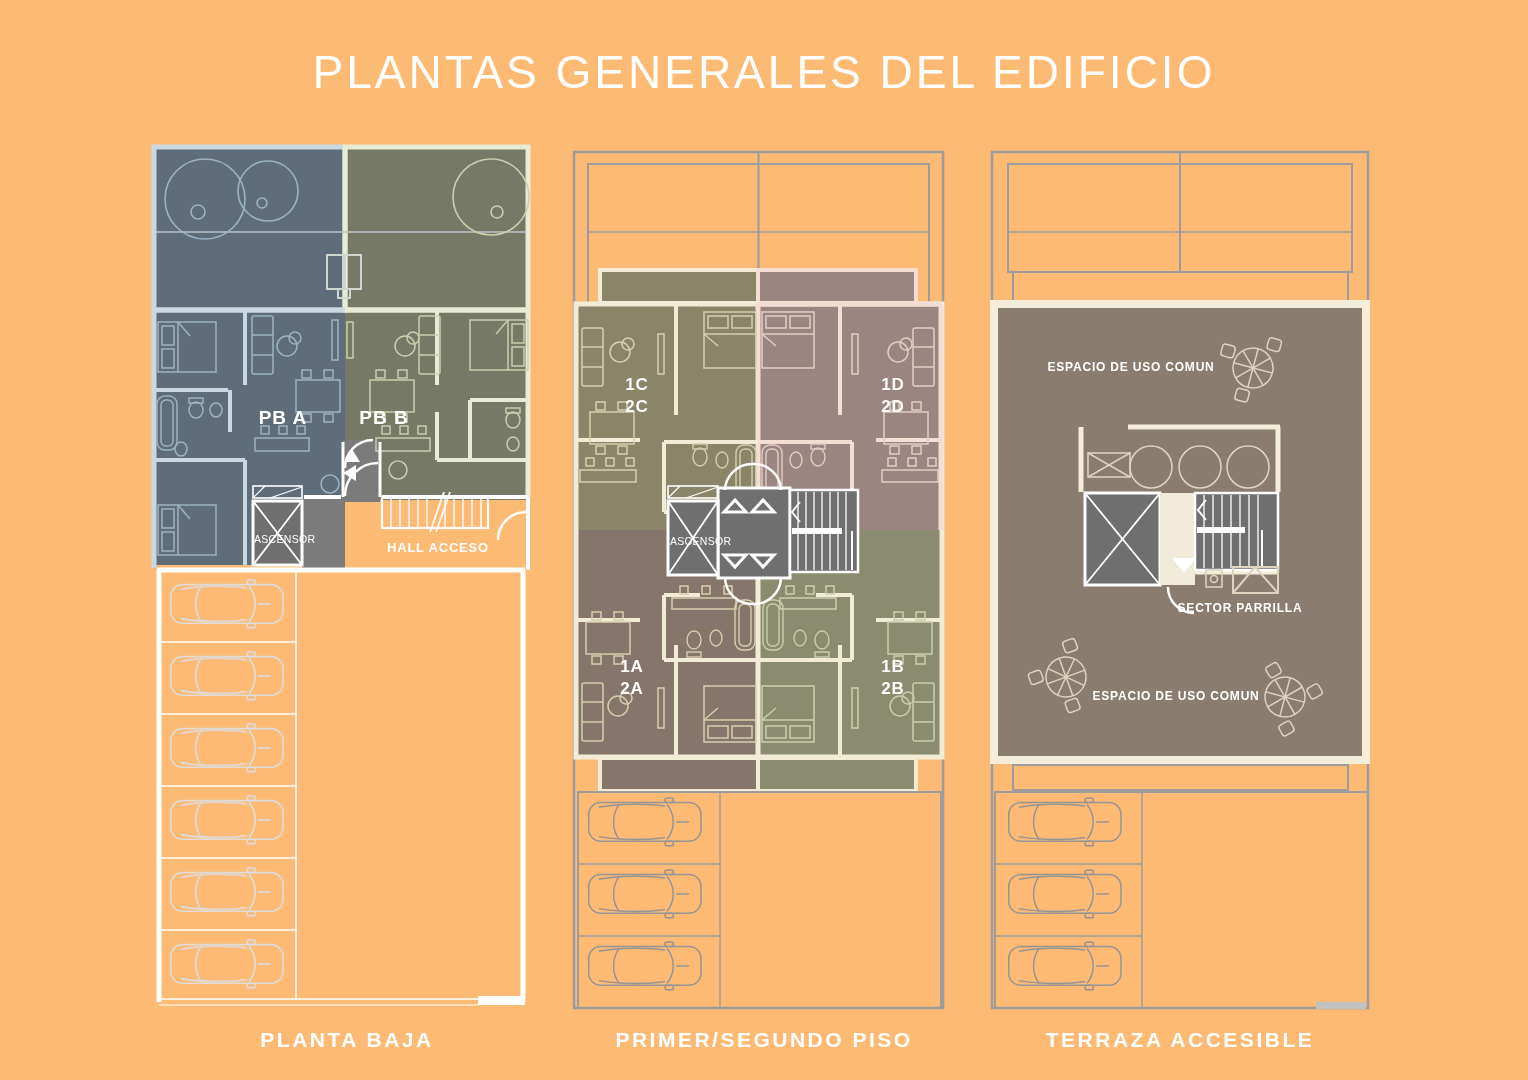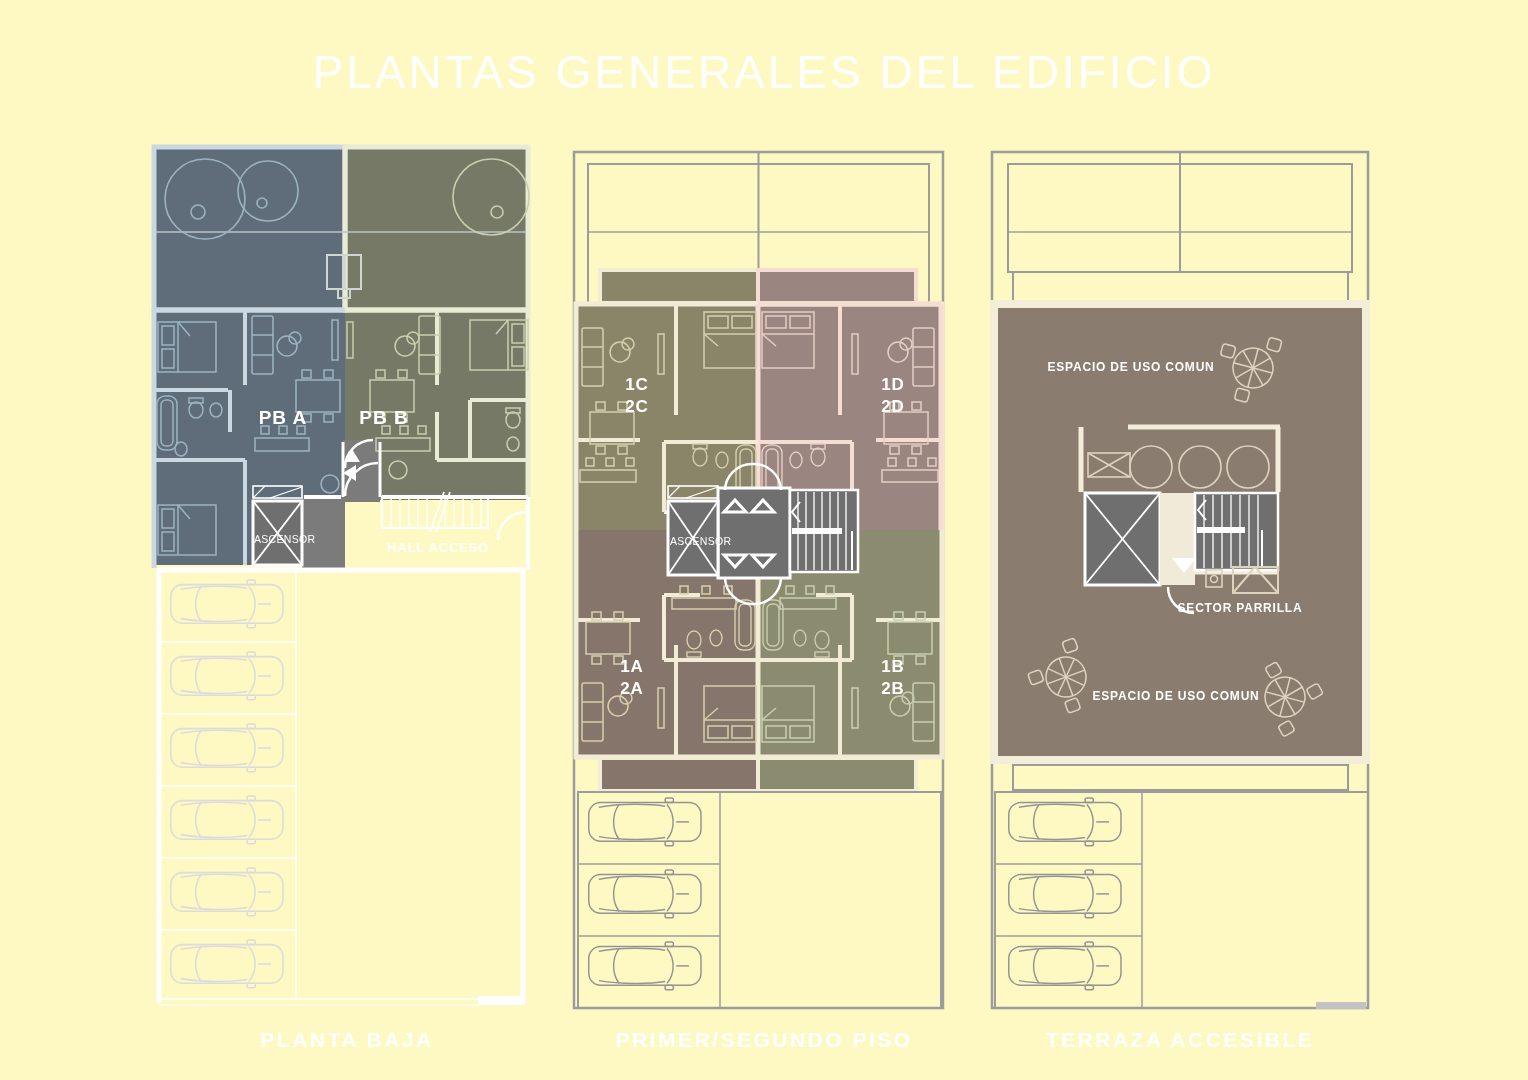--- a/index.html
+++ b/index.html
@@ -1,16 +1,16 @@
 <!DOCTYPE html>
 <html><head>
 <meta charset="utf-8">
 <style>
   html,body{margin:0;padding:0;background:#7b7b7b;}
-  .stage{position:relative;width:1528px;height:1080px;background:#fef9c3;overflow:hidden;}
+  .stage{position:relative;width:1528px;height:1080px;background:#fdba74;overflow:hidden;}
   svg{position:absolute;left:0;top:0;}
   .ln{fill:none;stroke-linecap:butt;stroke-linejoin:miter;}
   .rnd{stroke-linecap:round;stroke-linejoin:round;}
   
   .wA{stroke:#c9d8e1}.wB{stroke:#e9ecd4}.wC{stroke:#f2ecd6}.wD{stroke:#f6ddd3}
   .wT{stroke:#f4edda}.wW{stroke:#ffffff}.wG{stroke:#9c9c9c}
   
   .fA{stroke:#9cb4c1}.fB{stroke:#c8cfae}.fC{stroke:#d6cfae}.fD{stroke:#e4cdc2}
   .fT{stroke:#ddd3be}.fG{stroke:#949494}.fW{stroke:#dcdcdc}
   .fillw{fill:#ffffff}

